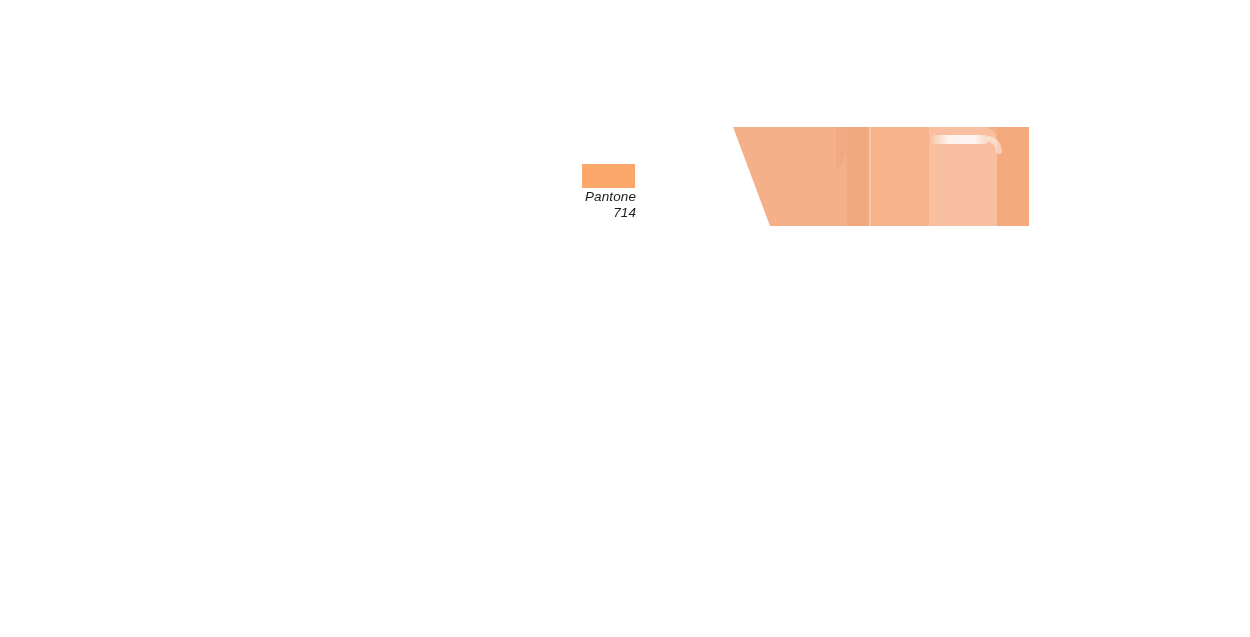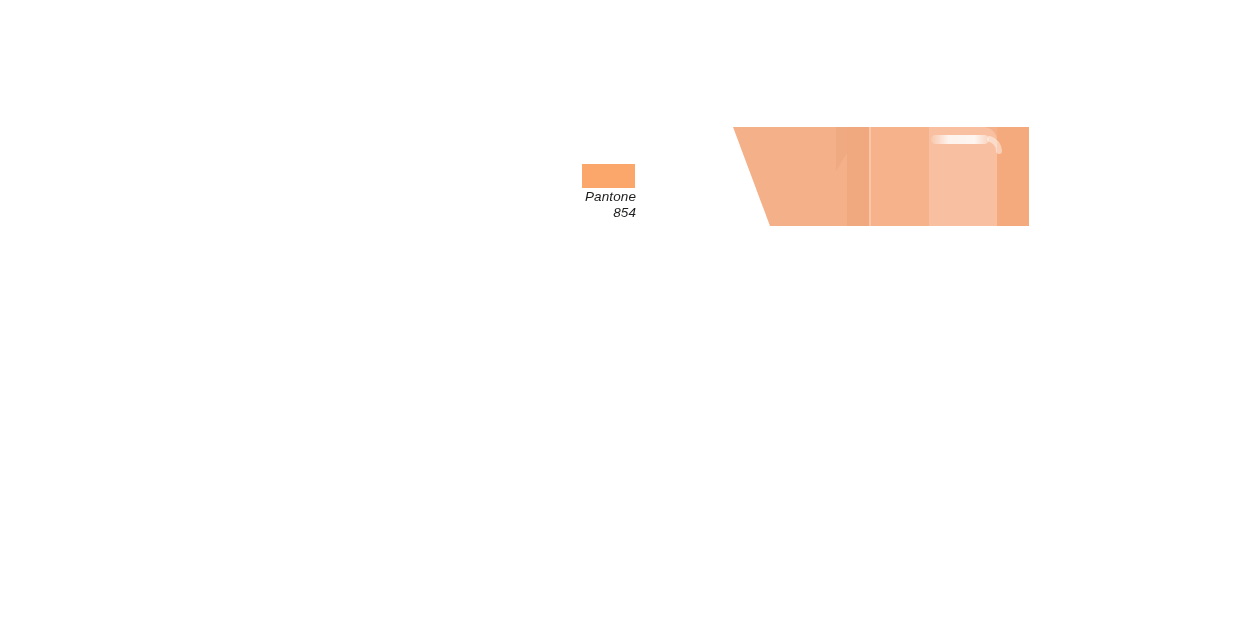--- a/index.html
+++ b/index.html
@@ -52,21 +52,21 @@
 </style>
 </head>
 <body>
 
 <div class="canvas">
 
   <div class="swatch-group">
     <div class="swatch" style="background-color: rgb(251, 167, 108);"></div>
     <div class="swatch-label" style="color: rgb(29, 29, 27);">
       <span>Pantone</span>
-      <span>854</span>
+      <span>714</span>
     </div>
   </div>
 
   <div class="crayon-wrap">
     <svg width="296" height="99" viewBox="0 0 296 99">
       <defs>
         <clipPath id="crayonClip">
           <polygon points="0,0 296,0 296,99 37,99"></polygon>
         </clipPath>
         <linearGradient id="hlGrad" x1="0" y1="0" x2="1" y2="0">

